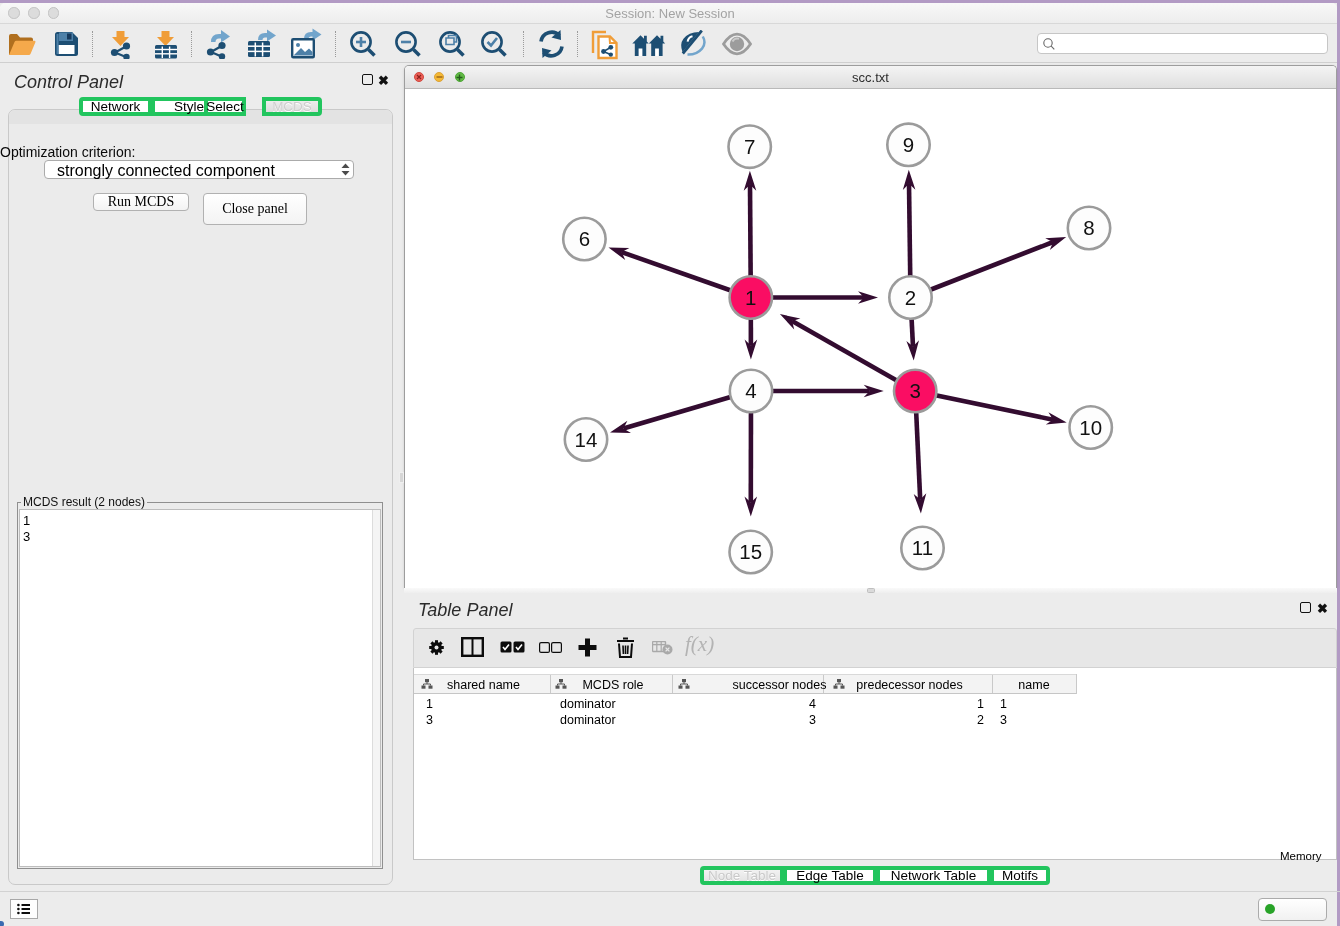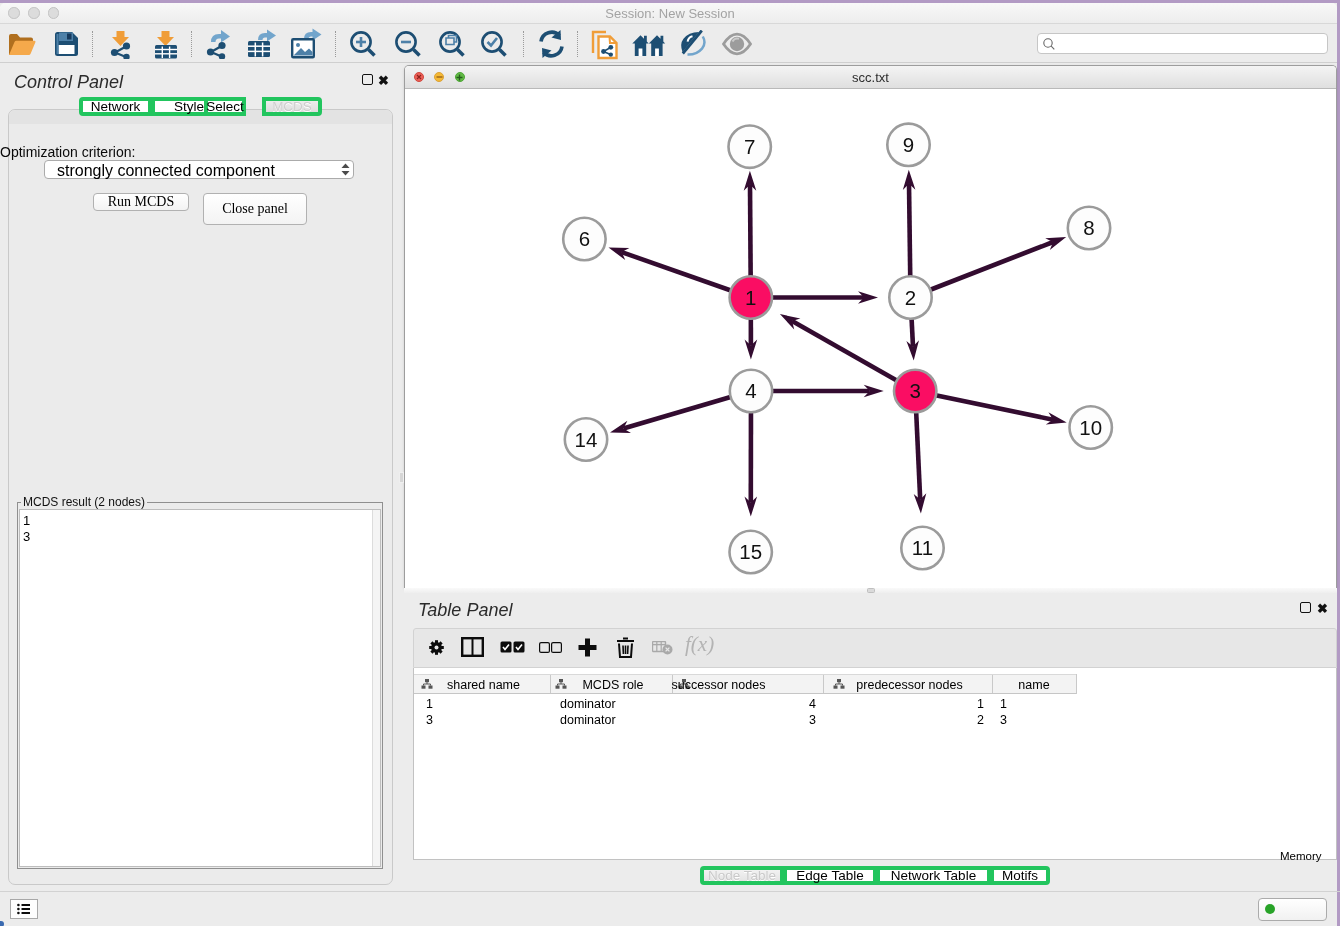--- a/index.html
+++ b/index.html
@@ -345,21 +345,21 @@
     <path d="M6 4 L6 6 M2.5 7.5 L2.5 6 L9.5 6 L9.5 7.5" fill="none" stroke="#555" stroke-width="1"></path>
   </svg>
 <svg class="shic" style="left:833px;" viewBox="0 0 12 12">
     <rect x="4" y="1" width="4" height="3.2" fill="#555"></rect>
     <rect x="0.5" y="7.5" width="4" height="3.2" fill="#555"></rect>
     <rect x="7.5" y="7.5" width="4" height="3.2" fill="#555"></rect>
     <path d="M6 4 L6 6 M2.5 7.5 L2.5 6 L9.5 6 L9.5 7.5" fill="none" stroke="#555" stroke-width="1"></path>
   </svg>
 <div class="hdr" style="left:421px;width:125px;">shared name</div>
 <div class="hdr" style="left:558px;width:110px;">MCDS role</div>
-<div class="hdr" style="left:652px;width:133px;text-align:center;">successor nodes</div>
+<div class="hdr" style="left:713px;width:133px;text-align:center;">successor nodes</div>
 <div class="hdr" style="left:836px;width:147px;">predecessor nodes</div>
 <div class="hdr" style="left:992px;width:84px;">name</div>
 <div class="cell" style="left:426px;top:697px;">1</div>
 <div class="cell" style="left:560px;top:697px;">dominator</div>
 <div class="cell" style="left:672px;top:697px;width:144px;text-align:right;">4</div>
 <div class="cell" style="left:823px;top:697px;width:161px;text-align:right;">1</div>
 <div class="cell" style="left:1000px;top:697px;">1</div>
 <div class="cell" style="left:426px;top:713px;">3</div>
 <div class="cell" style="left:560px;top:713px;">dominator</div>
 <div class="cell" style="left:672px;top:713px;width:144px;text-align:right;">3</div>

